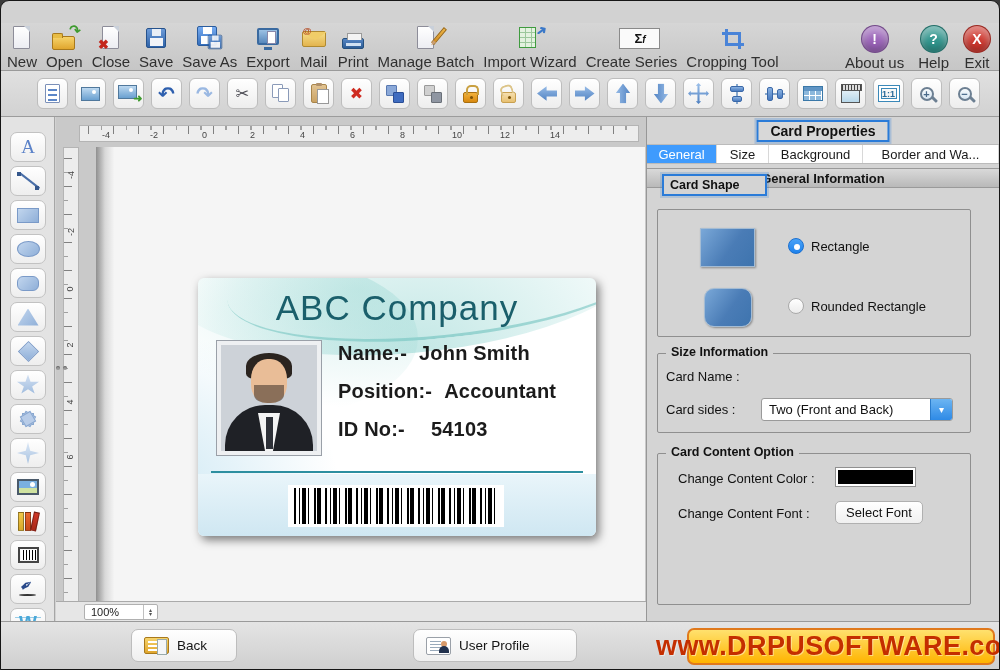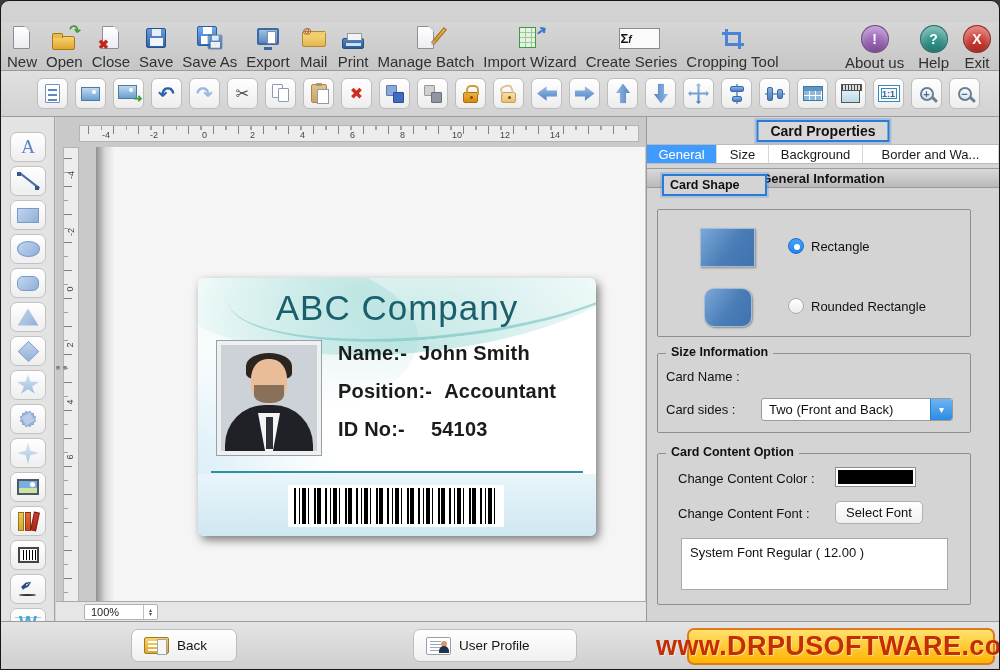--- a/index.html
+++ b/index.html
@@ -37,21 +37,21 @@
   .mi-mail { position:absolute; left:3px; top:6px; width:24px; height:16px; background:linear-gradient(#f7e08a,#e3b44e); border:1px solid #b08a30; border-radius:2px; }
   .mi-mail::before { content:''; position:absolute; left:0; top:0; width:0; height:0; border-style:solid; border-width:8px 12px 0 12px; border-color:#f0cd68 transparent transparent transparent; }
   .mi-at { position:absolute; left:4px; top:1px; font-size:9px; font-weight:bold; color:#b5502a; z-index:2; }
   .mi-printer { position:absolute; left:4px; bottom:3px; width:22px; height:11px; background:linear-gradient(#5585c4,#2d5d96); border:1px solid #24507e; border-radius:2px; }
   .mi-printer::before { content:''; position:absolute; top:-6px; left:4px; width:13px; height:6px; background:#f4f4f4; border:1px solid #999; border-bottom:none; }
   .mi-printer::after { content:''; position:absolute; bottom:2px; left:3px; width:15px; height:3px; background:#cfe0f2; }
   .mi-pencil { position:absolute; right:0px; top:1px; width:4px; height:20px; background:linear-gradient(#f0b43c,#d88a14); border:1px solid #a06a10; transform:rotate(40deg); }
   .mi-pencil::after { content:''; position:absolute; bottom:-5px; left:-1px; border:2px solid transparent; border-top:5px solid #caa078; }
   .mi-sheet { position:absolute; left:4px; top:2px; width:17px; height:21px; background:#e4f2e0; border:1px solid #3f9b3f; background-image:repeating-linear-gradient(0deg,transparent 0 4px,#9cc89c 4px 5px),repeating-linear-gradient(90deg,transparent 0 5px,#9cc89c 5px 6px); }
   .mi-imparrow { position:absolute; right:-2px; top:-2px; font-size:13px; font-weight:bold; color:#3a78c8; transform:rotate(-35deg); }
-  .mi-series { position:absolute; left:3px; top:3px; width:41px; height:21px; background:#fafafa; border:1px solid #8a8a8a; font-size:13px; font-weight:bold; color:#111; line-height:19px; }
+  .mi-series { position:absolute; left:3px; top:3px; width:41px; height:21px; background:#fafafa; border:1px solid #8a8a8a; text-align:center; font-size:13px; font-weight:bold; color:#111; line-height:19px; }
   .mi-series i { font-size:10px; font-weight:bold; }
   .mi-crop { position:absolute; left:5px; top:4px; width:19px; height:18px; }
   .mi-crop::before { content:''; position:absolute; left:3px; top:0; width:16px; height:14px; border-left:3px solid #4a84d8; border-bottom:3px solid #4a84d8; }
   .mi-crop::after { content:''; position:absolute; left:0px; top:3px; width:16px; height:14px; border-top:3px solid #4a84d8; border-right:3px solid #4a84d8; }
 
   .tb-right { position:absolute; right:8px; top:2px; display:flex; align-items:flex-end; gap:14px; }
   .circle-btn { width:28px; height:28px; border-radius:50%; display:flex; align-items:center; justify-content:center; color:#fff; font-weight:bold; font-size:14px; border:1px solid rgba(0,0,0,.25); box-shadow:inset 0 6px 8px rgba(255,255,255,.45), inset 0 -4px 6px rgba(0,0,0,.25); }
 
   
   .toolbar-edit { position:absolute; left:0; top:70px; width:100%; height:46px; background:linear-gradient(#e0e0e0,#d2d2d2); border-bottom:1px solid #9c9c9c; display:flex; align-items:center; gap:7px; padding-left:36px; }
@@ -611,21 +611,20 @@
     </div>
 
     <div class="group g-content">
       <div class="legend">Card Content Option</div>
       <span class="cc-label ccl1">Change Content Color :</span>
       <div class="color-swatch">
           <i style="background:#000000"></i>
         </div>
       <span class="cc-label ccl2">Change Content Font :</span>
       <div class="font-btn">Select Font</div>
-      <div class="font-preview">System Font Regular ( 12.00 )</div>
     </div>
   </div>
 
   <div class="bottombar">
     <div class="bb-btn bb2">
       <span class="bi-back">
           <i></i>
         </span>
       <span>Back</span>
     </div>

